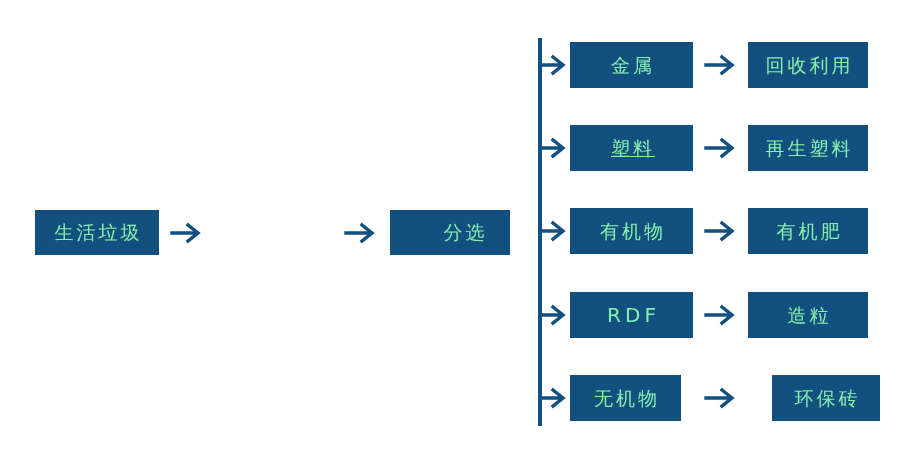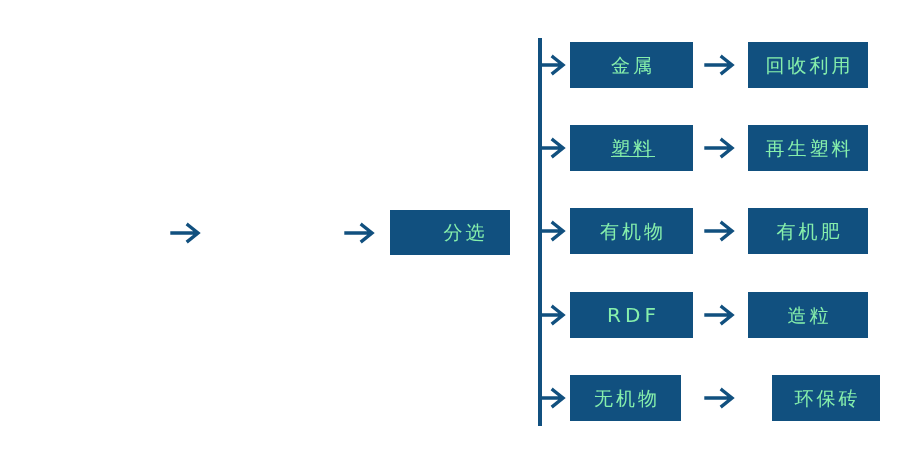--- a/index.html
+++ b/index.html
@@ -66,20 +66,21 @@
   .branch-arrow {
     position: absolute;
   }
   .branch-arrow svg { display: block; }
 </style>
 </head>
 <body>
 
 <div id="diagram">
 
+  <div class="node blue" style="left:35px; top:210px; width:124px; height:45px;">生活垃圾</div>
 
   <div class="arrow" style="left:166px; top:210px; width:42px; height:45px;">
     <svg width="34" height="24" viewBox="0 0 34 24" aria-hidden="true">
       <path d="M2 12 H25 M18 4 L28 12 L18 20" fill="none" stroke="#11507f" stroke-width="3.4" stroke-linecap="square" stroke-linejoin="miter"></path>
     </svg>
   </div>
 
 
   <div class="arrow" style="left:340px; top:210px; width:42px; height:45px;">
     <svg width="34" height="24" viewBox="0 0 34 24" aria-hidden="true">

